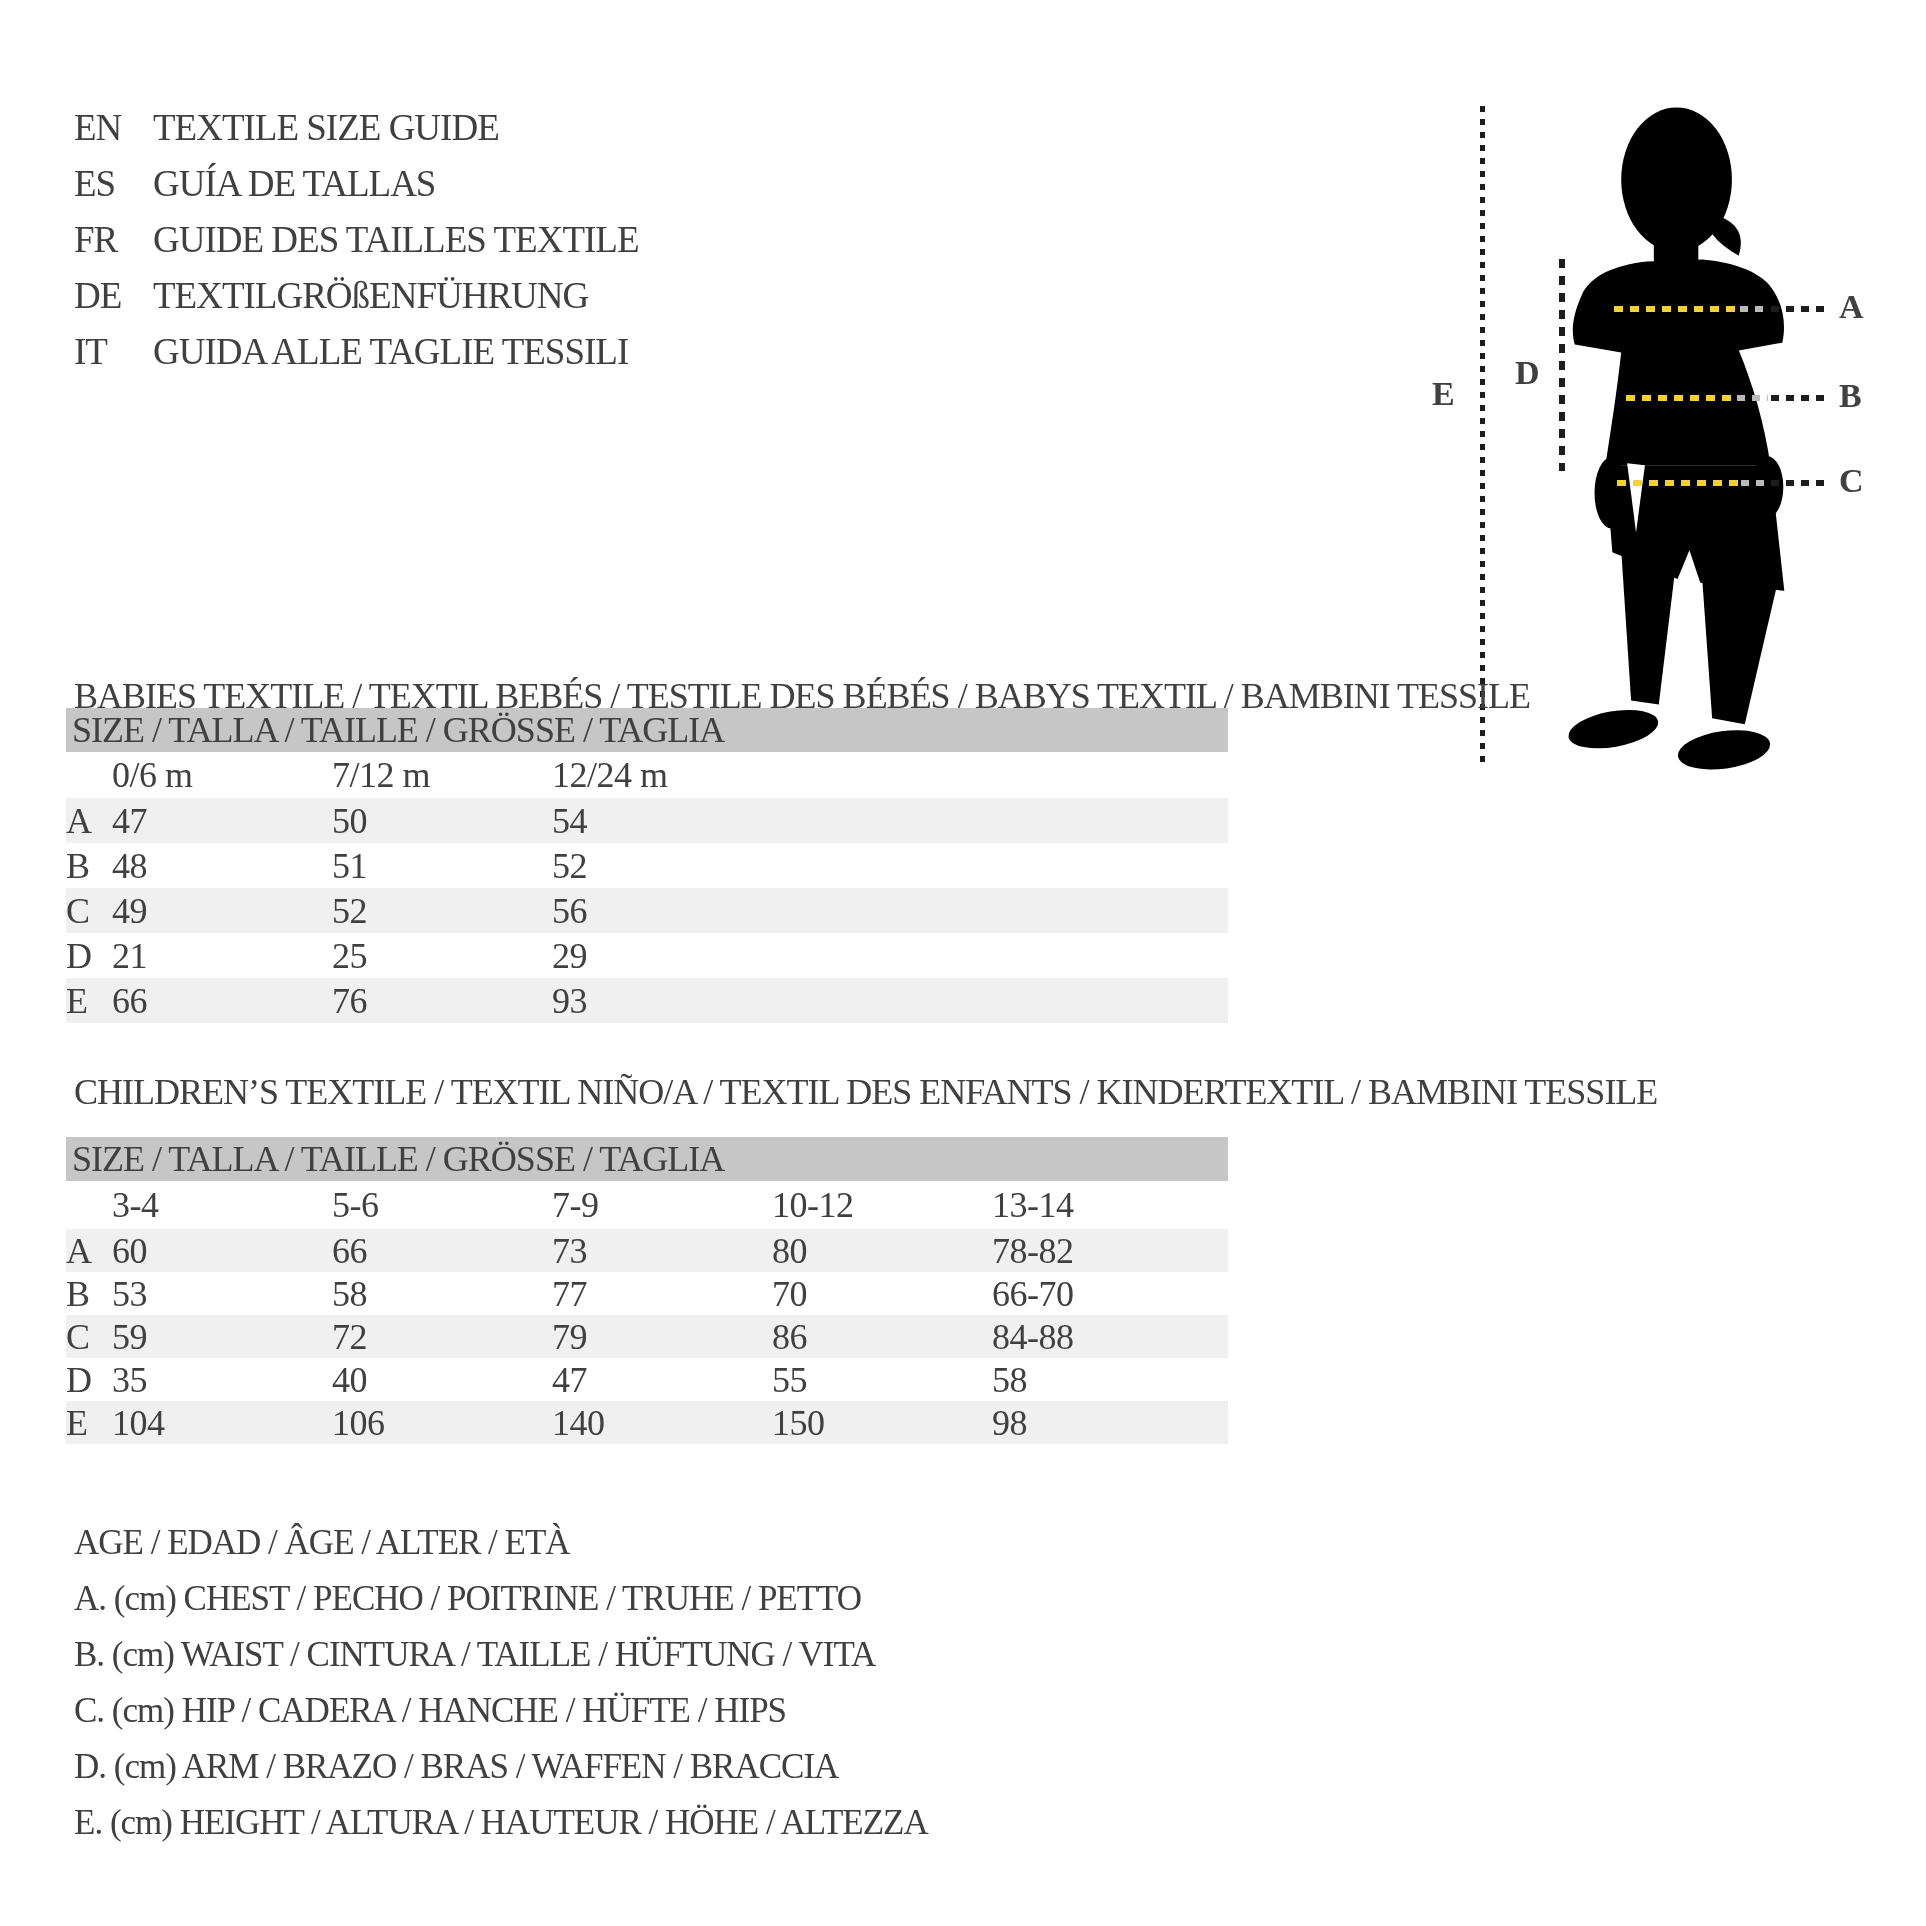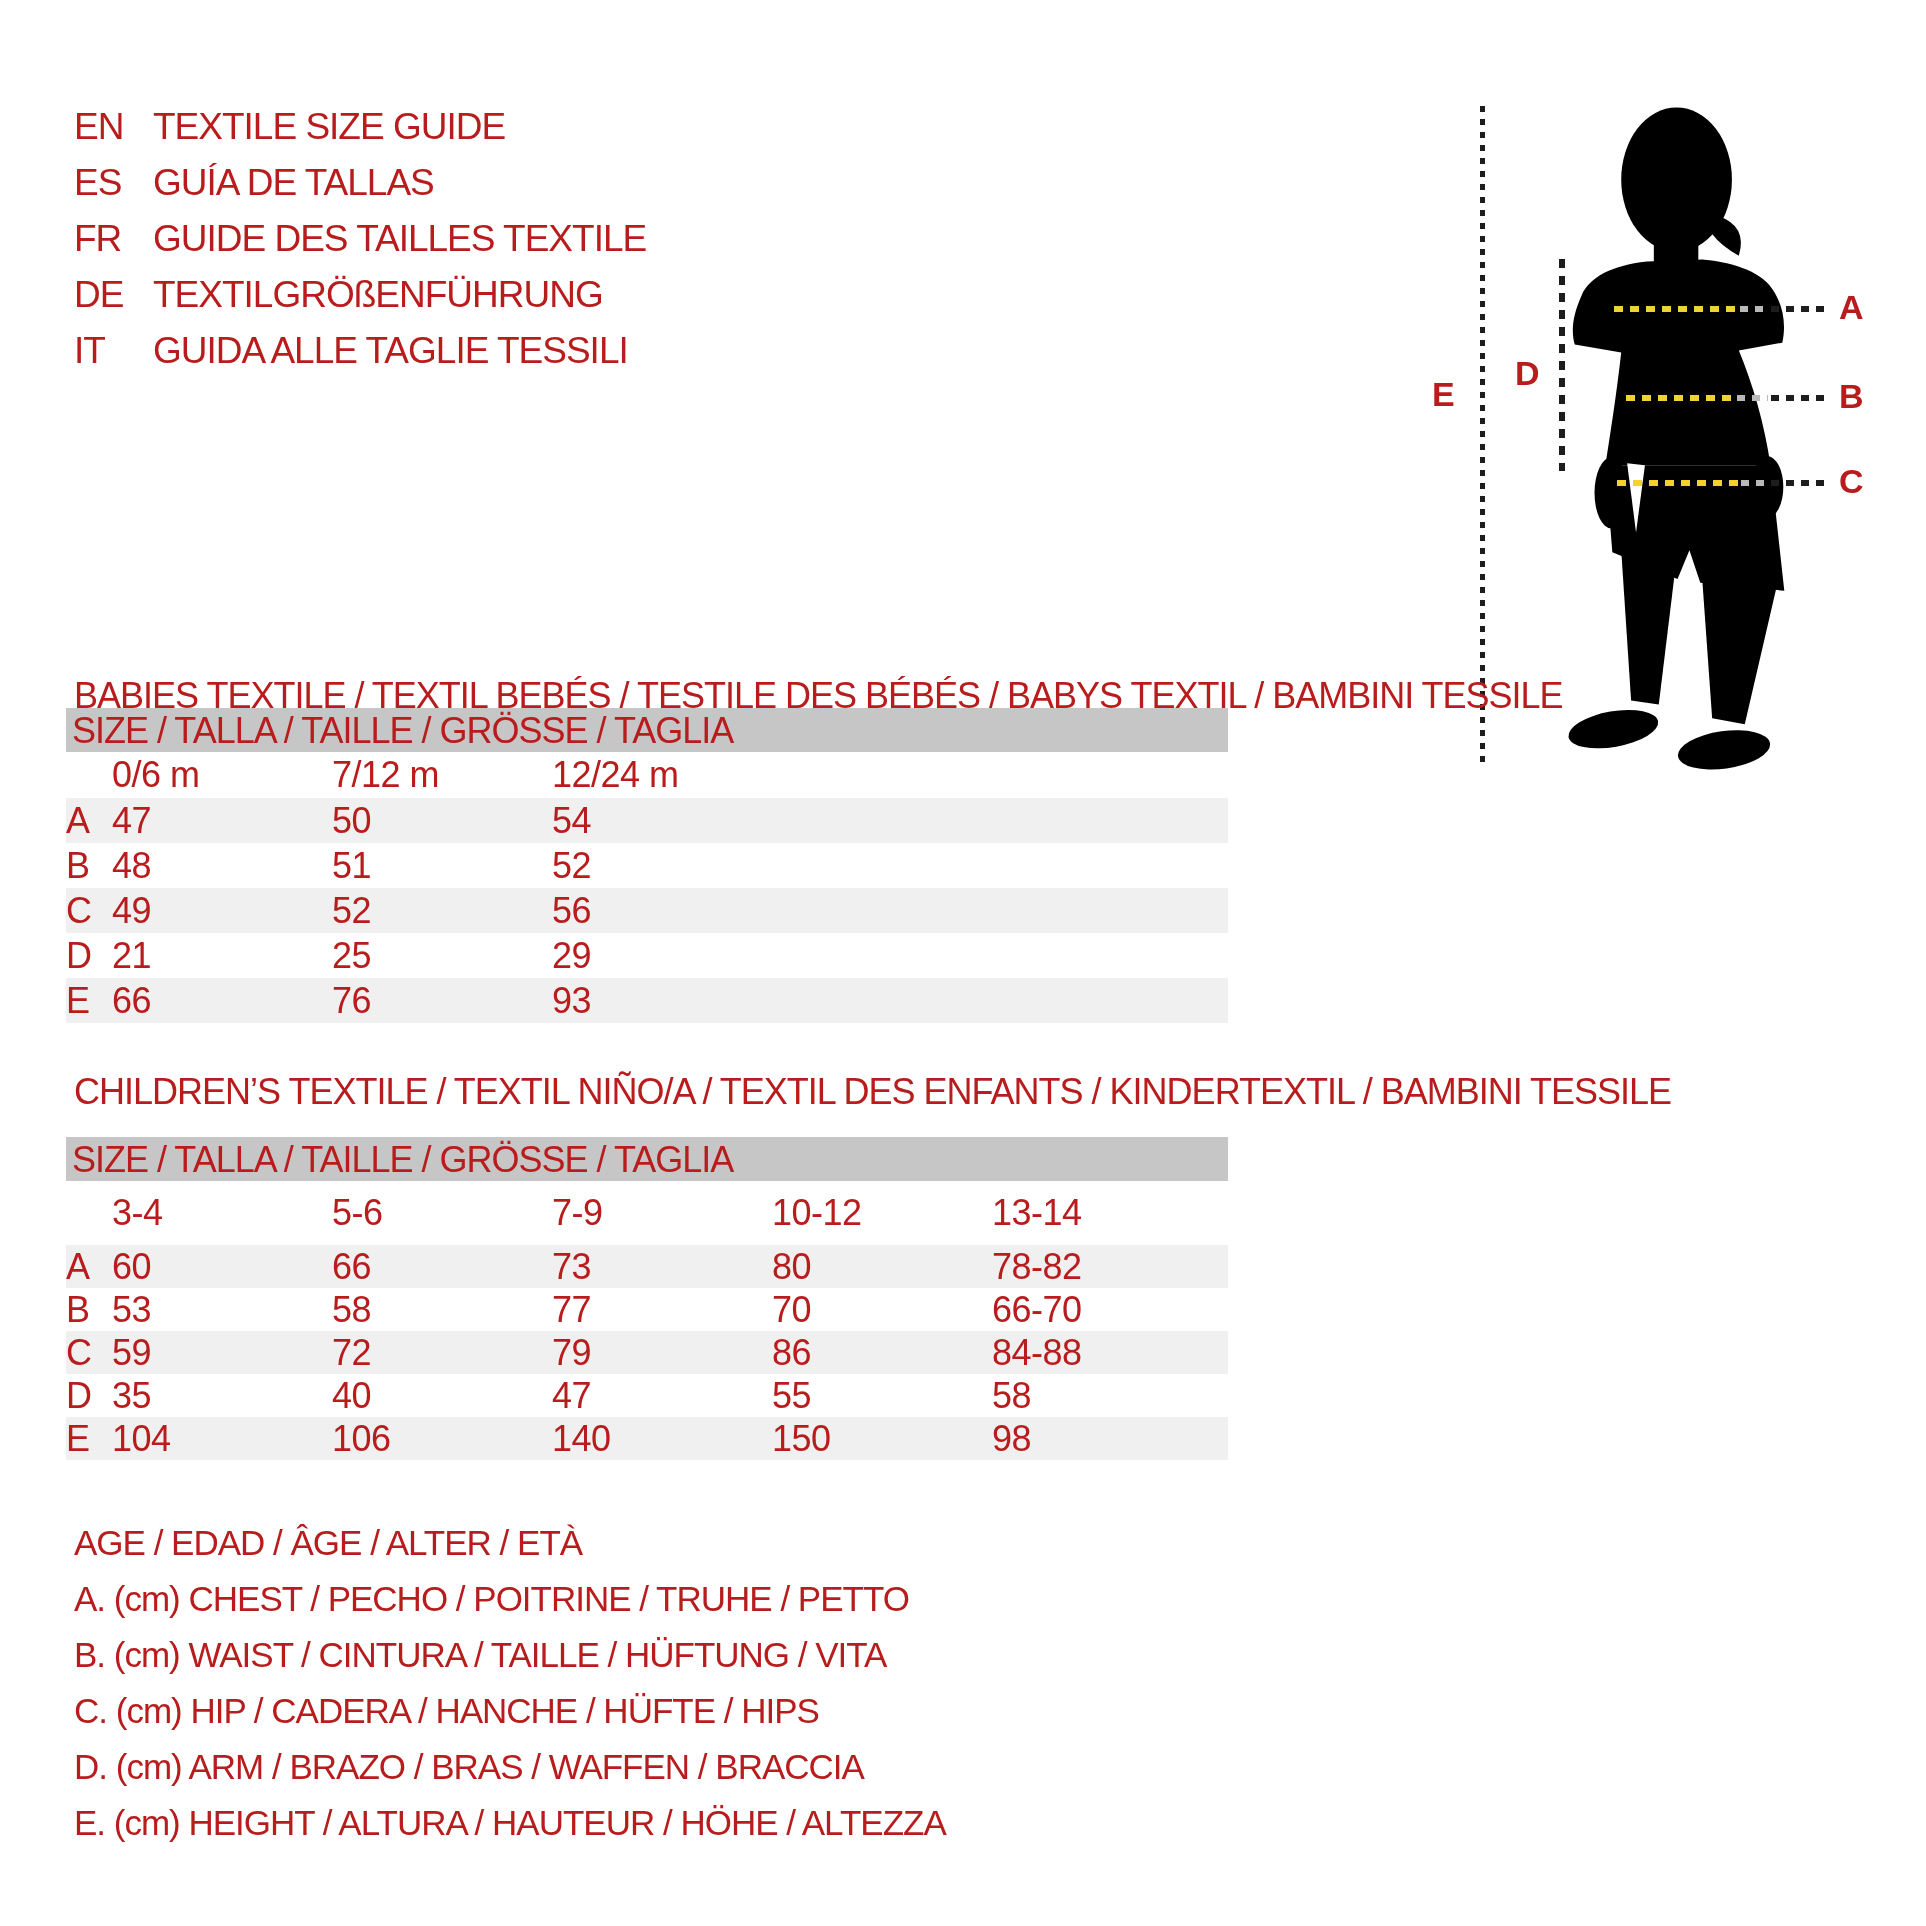--- a/index.html
+++ b/index.html
@@ -1,37 +1,37 @@
 <!DOCTYPE html>
 <html><head>
 <meta charset="utf-8">
 <style>
   html,body{margin:0;padding:0;background:#fff;}
   .page{
     position:relative;width:1927px;height:1927px;background:#ffffff;
-    font-family:Liberation Sans, sans-serif;color:#b91c1c;overflow:hidden;
+    font-family:Liberation Serif, serif;color:#404040;overflow:hidden;
   }
   
   .lang-list{position:absolute;left:74px;top:99px;}
   .lang-row{display:flex;height:56px;align-items:center;font-size:37px;letter-spacing:-1px;white-space:nowrap;}
   .lang-code{width:79px;flex:0 0 79px;}
   
   .section-title{position:absolute;left:74px;font-size:36px;letter-spacing:-1px;white-space:nowrap;}
   #babies-title{top:632px;margin-top:43px;}
   #children-title{top:1071px;}
   
   .size-table{position:absolute;left:66px;width:1162px;}
   #babies-table{top:708px;}
   #children-table{top:1137px;}
   .size-bar{height:44px;background:#c6c6c6;font-size:36px;line-height:45px;padding-left:6px;letter-spacing:-1px;white-space:nowrap;}
   .grid-row{display:grid;align-items:center;font-size:36px;letter-spacing:-0.5px;}
   .cols-3{grid-template-columns:46px 220px 220px 220px;}
   .cols-5{grid-template-columns:46px 220px 220px 220px 220px 220px;}
   .col-head-row{height:46px;}
-  #children-table .col-head-row{height:64px;}
+  #children-table .col-head-row{height:48px;}
   .data-row{height:45px;}
   #children-table .data-row{height:43px;}
   .data-row.striped{background:#f0f0f0;}
   .cell-c{text-align:left;}
   .cell-l{text-align:left;}
   
   .legend{position:absolute;left:74px;top:1515px;}
   .legend-line{height:56px;display:flex;align-items:center;font-size:35px;letter-spacing:-1px;white-space:nowrap;}
   
   .silhouette-svg{position:absolute;left:1554px;top:99px;width:257px;height:683px;}

